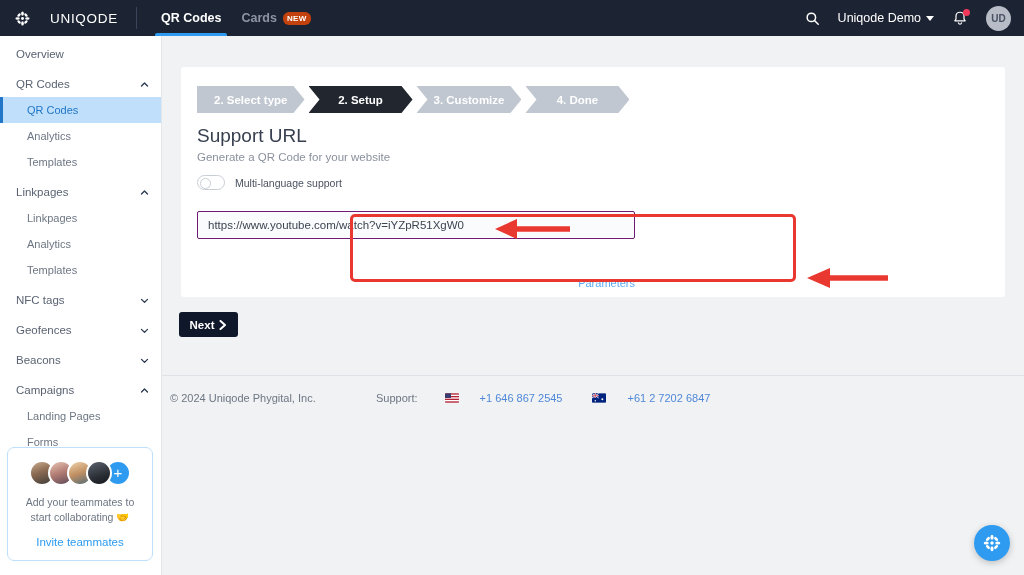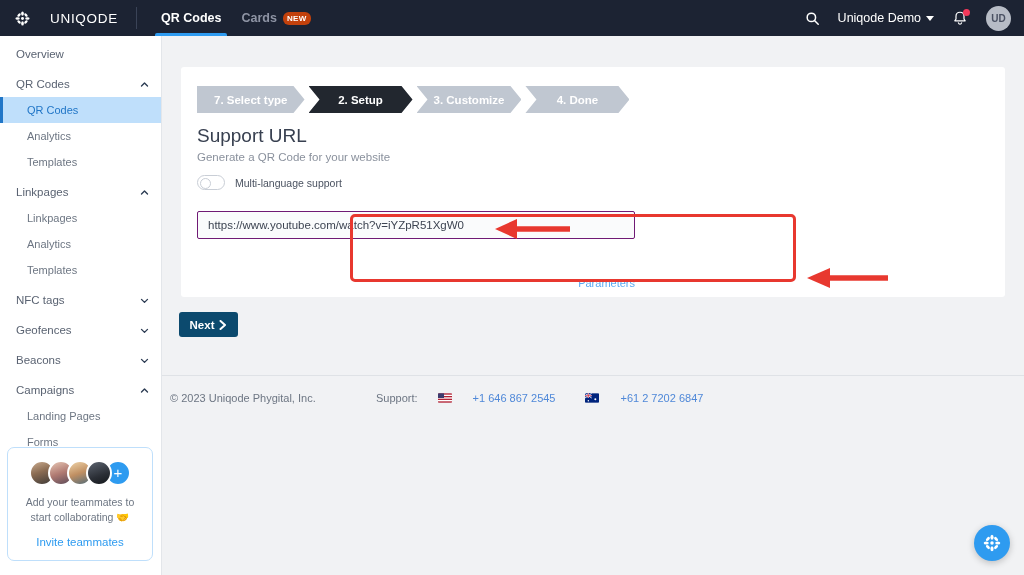--- a/index.html
+++ b/index.html
@@ -126,34 +126,34 @@
     position: absolute; right: 0; top: 66px; font-size: 11px; color: #5aa9f0; cursor: pointer;
   }
 
   .hl-box {
     position: absolute; border: 3px solid #e8382f; border-radius: 5px; pointer-events: none;
   }
   .hl-url { top: 178px; left: 188px; width: 446px; height: 68px; }
 
   .next-btn {
     position: absolute; top: 276px; left: 17px; width: 59px; height: 25px;
-    background: #0c4a6e; color: #fff; border: none; border-radius: 3px;
+    background: #0f172a; color: #fff; border: none; border-radius: 3px;
     font-size: 11.5px; font-weight: 700; cursor: pointer;
     display: flex; align-items: center; justify-content: center; gap: 5px;
     font-family: "Liberation Sans", sans-serif;
   }
 
   
   .footer-sep { position: absolute; top: 339px; left: 0; width: 862px; height: 1px; background: #dfe2e6; }
   .footer {
     position: absolute; top: 356px; left: 8px; display: flex; align-items: center;
     font-size: 11px; color: #6d7683;
   }
   .f-copy { width: 206px; }
-  .f-sup { margin-right: 20px; }
+  .f-sup { margin-right: 27px; }
   .f-phone { color: #4f88d8; margin-right: 30px; display: flex; align-items: center; gap: 21px; }
   .flag { width: 14px; height: 10px; display: inline-block; border-radius: 1px; }
 
   .fab {
     position: absolute; right: 14px; bottom: 14px; width: 36px; height: 36px;
     border-radius: 50%; background: #2e9bf0; display: flex; align-items: center;
     justify-content: center; cursor: pointer; box-shadow: 0 2px 7px rgba(0,0,0,0.22);
   }
 
   
@@ -299,21 +299,21 @@
       <div class="invite-link">Invite teammates</div>
     </div>
   </div>
 
   <div class="main">
 
     <div class="content-card">
 
       <div class="stepper" id="stepper">
           <div class="step">
-            <span>7. Select type</span>
+            <span>2. Select type</span>
           </div>
           <div class="step active">
             <span>2. Setup</span>
           </div>
           <div class="step">
             <span>3. Customize</span>
           </div>
           <div class="step">
             <span>4. Done</span>
           </div>
@@ -350,21 +350,21 @@
     <button class="next-btn">
       <span>Next</span>
       <svg width="8" height="10" viewBox="0 0 8 10">
         <path d="M1.5 1 L6 5 L1.5 9" fill="none" stroke="#ffffff" stroke-width="2" stroke-linecap="round" stroke-linejoin="round"></path>
       </svg>
     </button>
 
     <div class="footer-sep"></div>
 
     <div class="footer">
-      <span class="f-copy">© 2023 Uniqode Phygital, Inc.</span>
+      <span class="f-copy">© 2024 Uniqode Phygital, Inc.</span>
       <span class="f-sup">Support:</span>
 
       <span class="f-phone">
         <svg class="flag" viewBox="0 0 21 14">
           <rect width="21" height="14" fill="#b22234"></rect>
           <rect y="2" width="21" height="2" fill="#fff"></rect>
             <rect y="6" width="21" height="2" fill="#fff"></rect>
           <rect y="10" width="21" height="2" fill="#fff"></rect>
           <rect width="9" height="7" fill="#3c3b6e"></rect>
         </svg>

